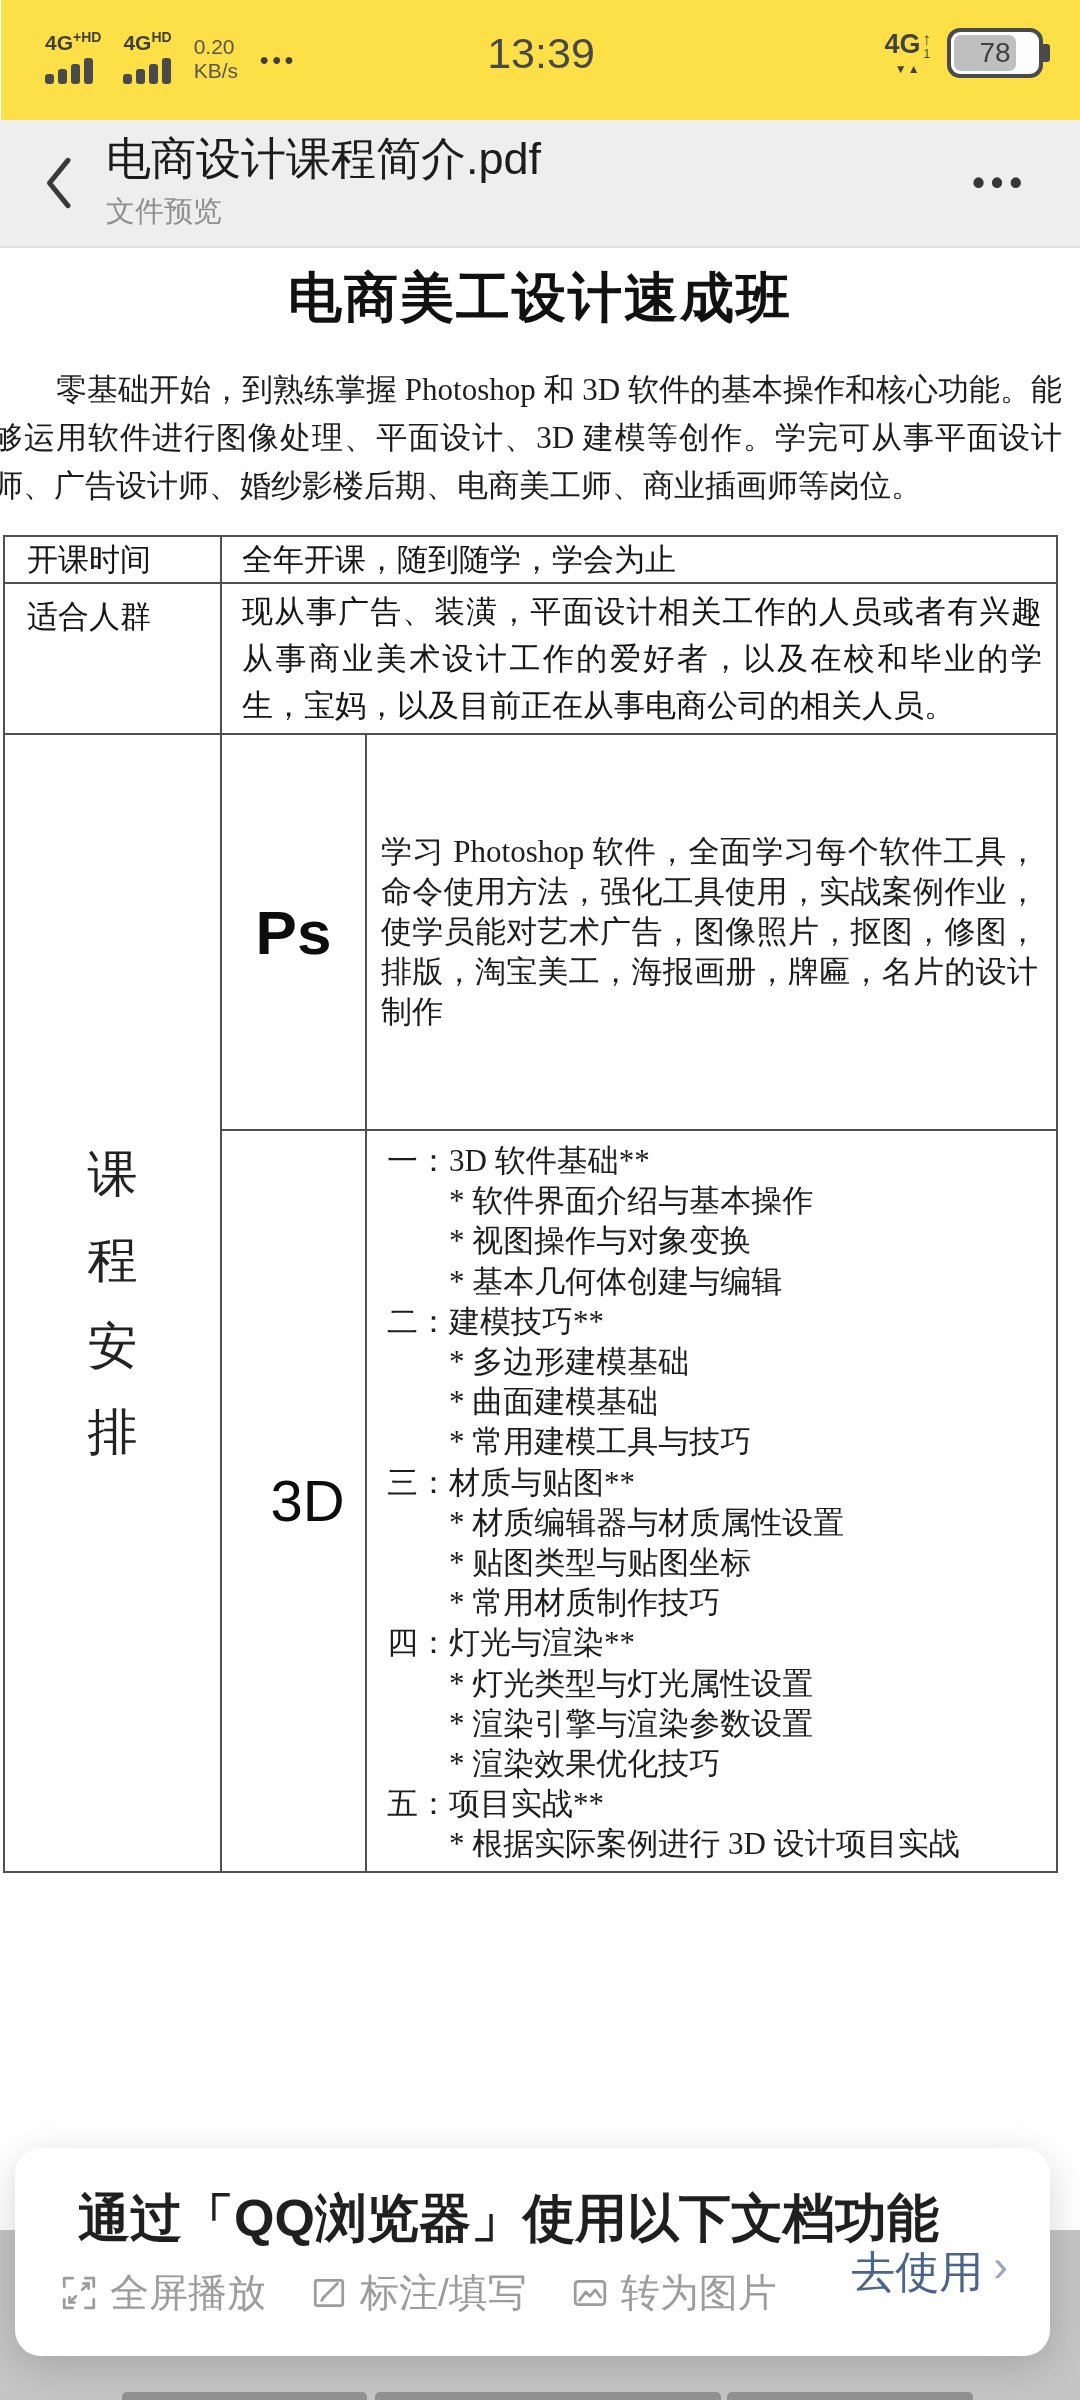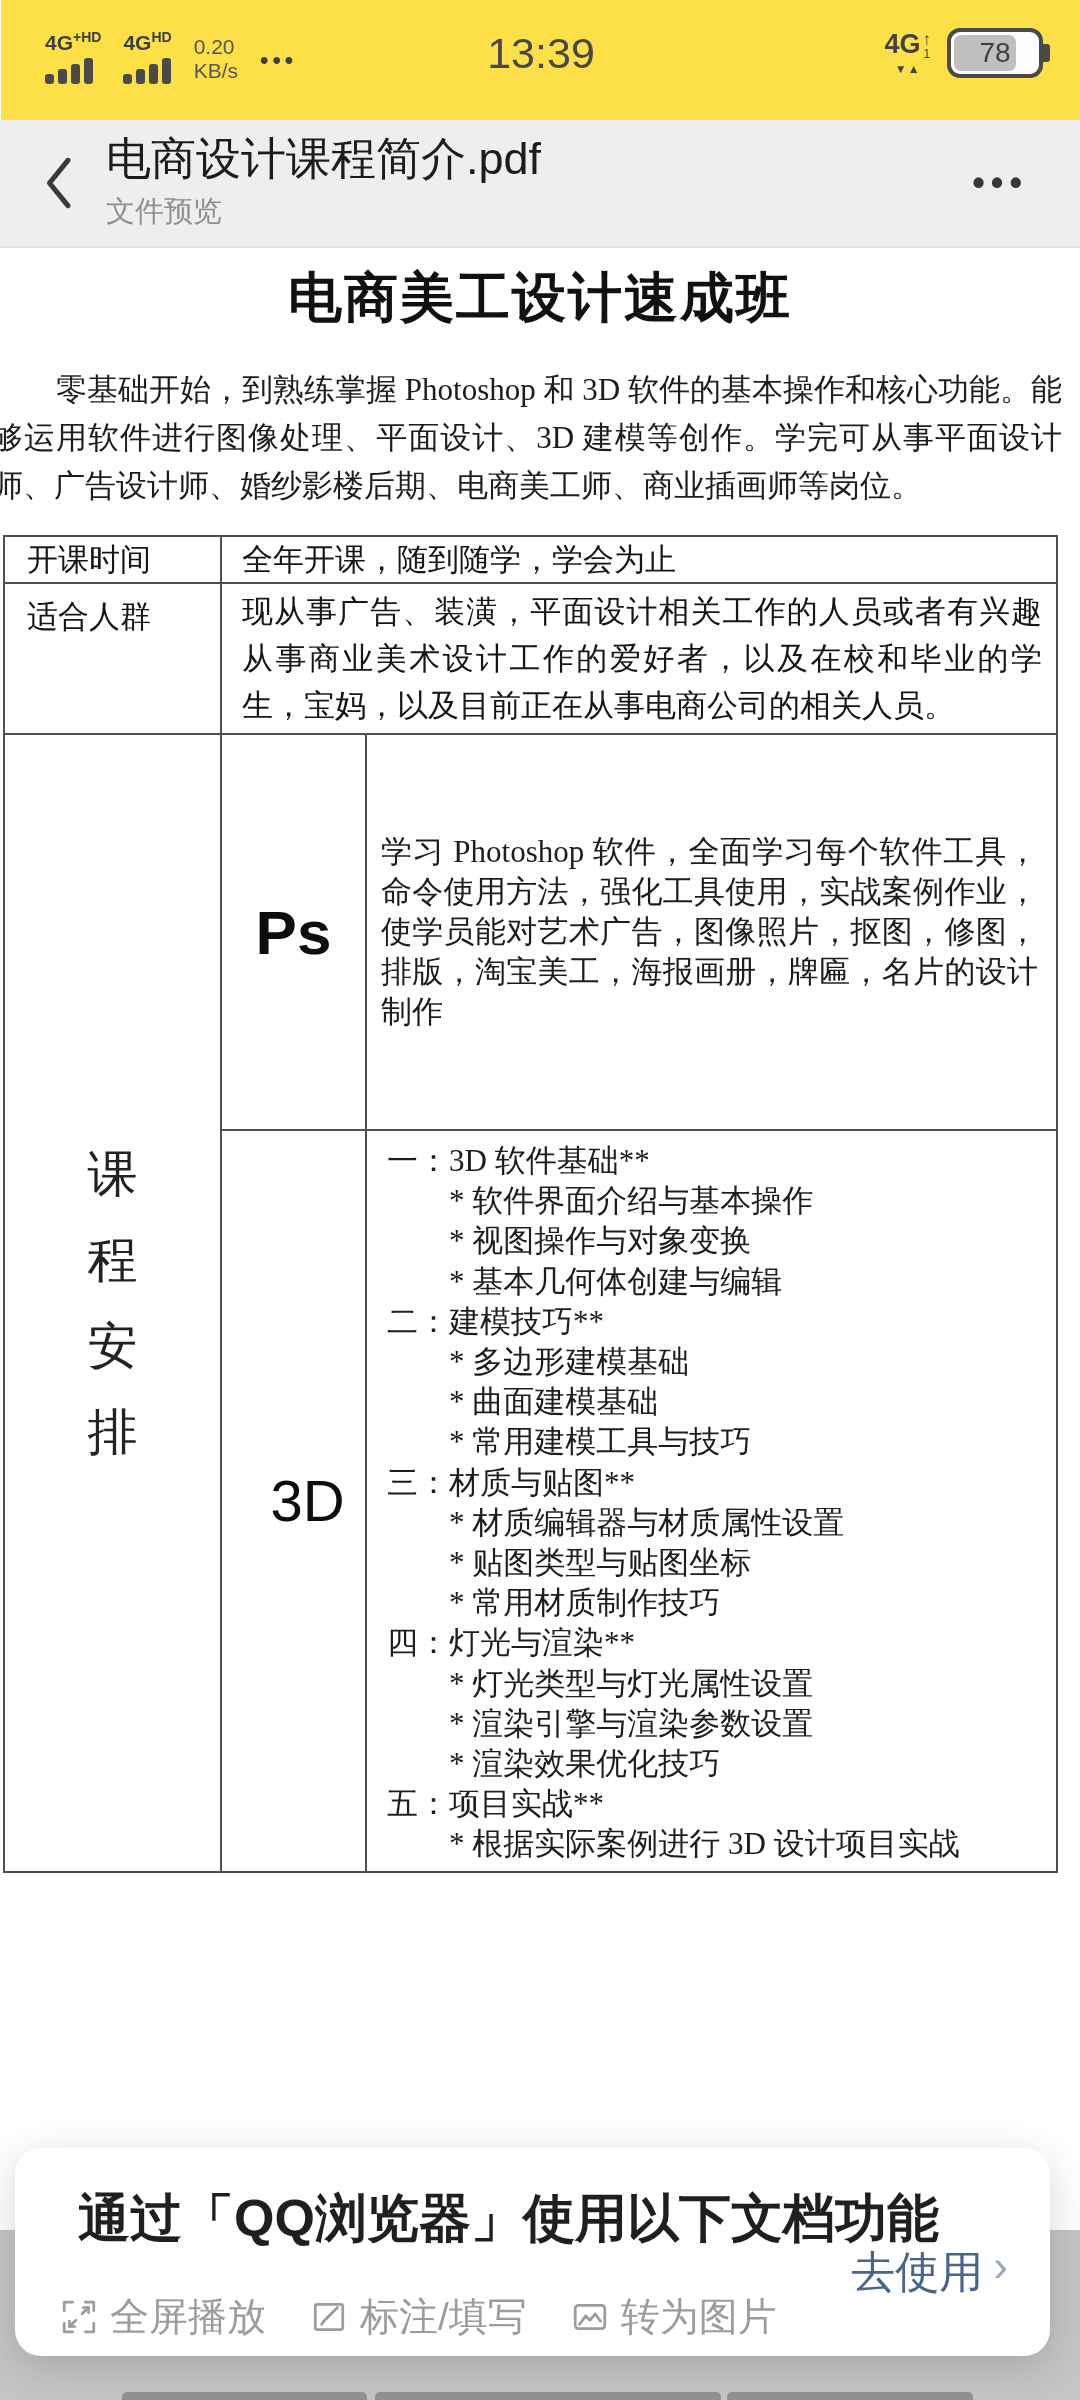--- a/index.html
+++ b/index.html
@@ -75,21 +75,21 @@
   .oline.sub{padding-left:62px;}
   
   .backdrop{position:absolute;left:0;top:2230px;width:100%;height:170px;background:#c6c5c5;}
   .sheet-card{position:absolute;left:15px;top:2148px;width:1035px;height:208px;background:#ffffff;
     border-radius:26px;box-shadow:0 10px 40px rgba(0,0,0,0.16);}
   .sheet-title{position:absolute;left:63px;top:36px;font-size:52px;font-weight:600;color:#1f1f1f;}
   .sheet-action{position:absolute;right:42px;top:82px;display:flex;align-items:center;gap:10px;cursor:pointer;}
   .sheet-action .go{font-size:44px;color:#4b648a;font-weight:500;margin-top:13px;}
   .sheet-action .chev{font-size:44px;color:#9aa6bd;line-height:1;}
   .sheet-features{position:absolute;left:45px;top:118px;display:flex;align-items:center;gap:44px;}
-  .feature{display:flex;align-items:center;gap:12px;cursor:pointer;margin-top:24px;}
+  .feature{display:flex;align-items:center;gap:12px;cursor:pointer;}
   .feature .flabel{font-size:39px;color:#9c9c9c;}
   .feature svg{display:block;}
   
   .strip-seg{position:absolute;top:2392px;height:20px;background:#909090;border-radius:5px;}
   .seg1{left:122px;width:245px;}
   .seg2{left:375px;width:346px;}
   .seg3{left:727px;width:246px;}
 </style>
 </head>
 <body>

